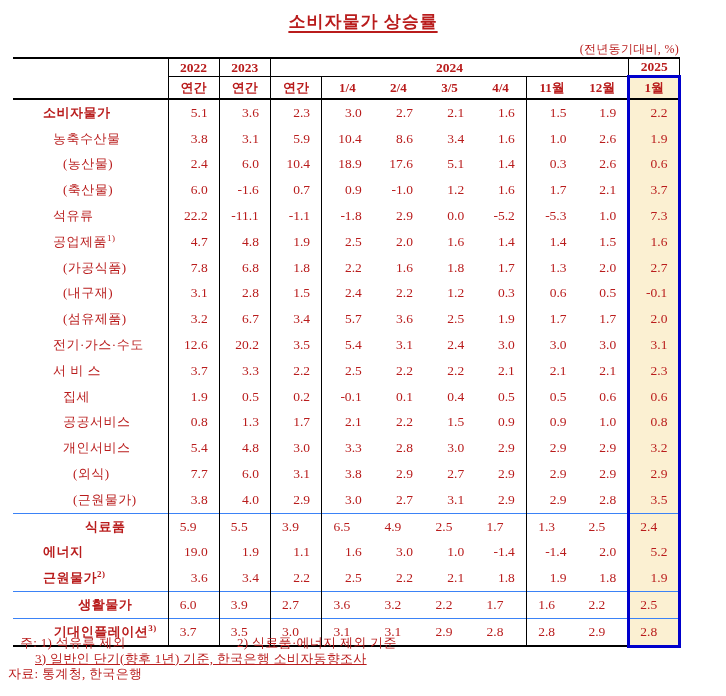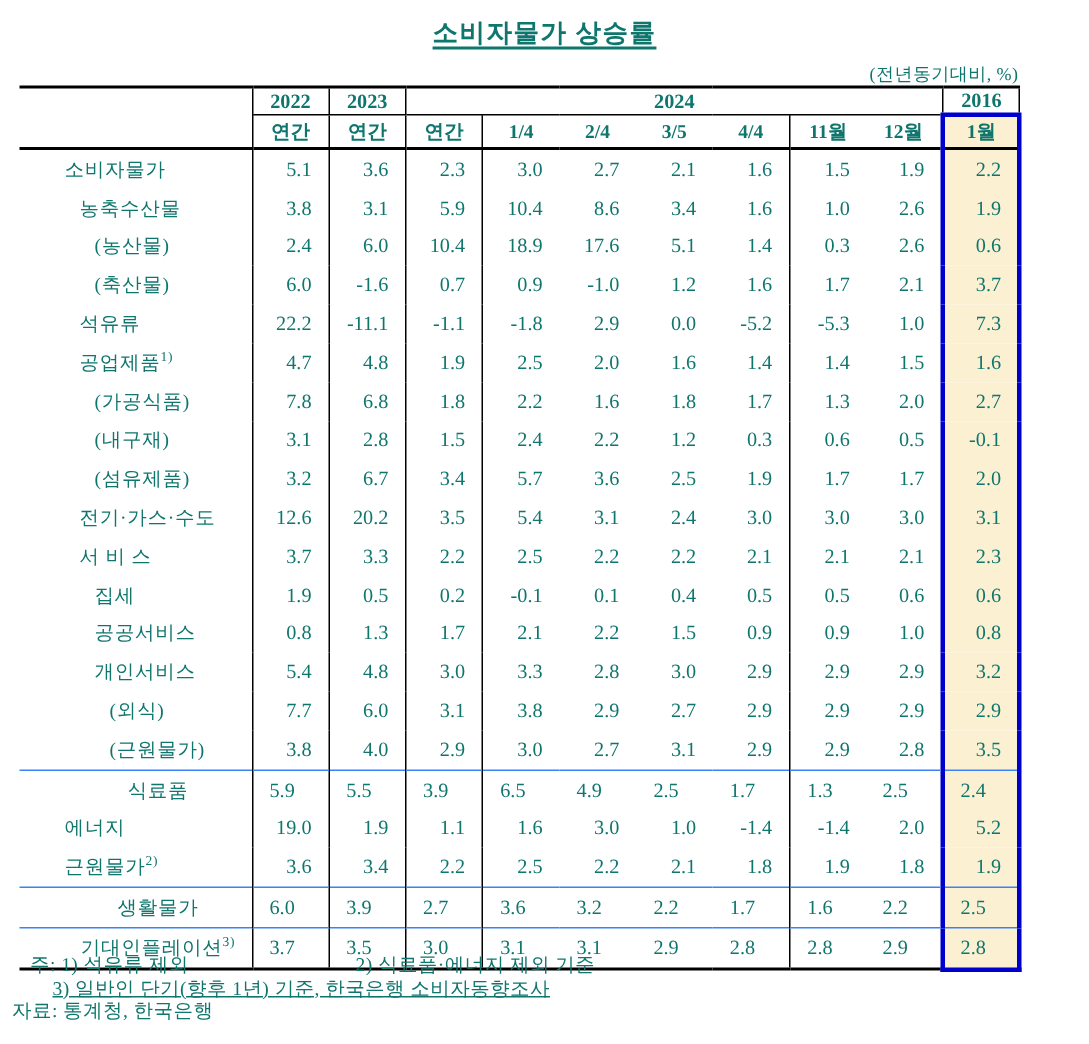--- a/index.html
+++ b/index.html
@@ -1,17 +1,17 @@
 <!DOCTYPE html>
 <html style="--hl-bg: #FBF0D2; --hl-bd: #0000CC;"><head>
 <meta charset="utf-8">
 <style>
   html,body{margin:0;padding:0;background:#fff;}
   .page{position:relative;width:726px;height:696px;background:#fff;overflow:hidden;
-        font-family:"Liberation Serif","DejaVu Serif",serif;color:#0f766e;}
+        font-family:"Liberation Serif","DejaVu Serif",serif;color:#b91c1c;}
   .title{position:absolute;top:10px;left:0;width:726px;text-align:center;
          font-size:17px;font-weight:bold;letter-spacing:1px;}
   .title span{text-decoration:underline;text-underline-offset:4px;text-decoration-thickness:1.5px;}
   .unit-note{position:absolute;top:41px;right:47px;font-size:12px;letter-spacing:0.3px;}
   table.cpi{position:absolute;top:57px;left:13px;border-collapse:collapse;table-layout:fixed;
             width:667px;}
   col.c-label{width:155px;}
   col.c-num{width:51.2px;}
   th,td{margin:0;padding:0;font-weight:normal;}
   
@@ -20,21 +20,21 @@
   tr.hr1 th.y2025{border-bottom:3px solid var(--hl-bd,#0000CC);border-right:1px solid #000;}
   tr.hr2 th{height:20px;font-size:13px;font-weight:bold;text-align:center;vertical-align:middle;
             border-bottom:2px solid #000;}
   th.corner{border-bottom:2px solid #000;border-right:1px solid #000;}
   .bl{border-left:1px solid #000;}
   
   td.num{height:25.8px;font-size:13.5px;text-align:right;padding-right:11px;vertical-align:middle;}
   td.label{height:25.8px;font-size:13px;letter-spacing:0.5px;text-align:left;vertical-align:middle;
            border-right:1px solid #000;}
   td.label sup{font-size:9px;line-height:0;}
-  td.label.b{font-weight:normal;}
+  td.label.b{font-weight:bold;}
   .ind0{padding-left:30px;}.ind1{padding-left:40px;}.ind2{padding-left:50px;}.ind3{padding-left:60px;}
   
   .hl{background:var(--hl-bg,#FBF0D2);border-left:3px solid var(--hl-bd,#0000CC)!important;
       border-right:3px solid var(--hl-bd,#0000CC)!important;}
   th.hl{border-top:3px solid var(--hl-bd,#0000CC);}
   tr.rule td{border-top:1px solid #3b82f6;text-align:center;}
   tbody tr.last td{border-bottom:2px solid #000;}
   tbody tr.last td.hl{border-bottom:3px solid var(--hl-bd,#0000CC);}
   
   .notes{position:absolute;top:635px;left:8px;font-size:13px;line-height:15.5px;letter-spacing:0.3px;}
@@ -64,21 +64,21 @@
         <col class="c-num">
         <col class="c-num">
         <col class="c-num">
     </colgroup>
     <thead>
       <tr class="hr1">
         <th class="corner" rowspan="2"></th>
         <th class="yy">2022</th>
         <th class="yy bl">2023</th>
         <th class="yy bl" colspan="7">2024</th>
-        <th class="y2025 bl">2016</th>
+        <th class="y2025 bl">2025</th>
       </tr>
       <tr class="hr2">
         <th>연간</th>
         <th class="bl">연간</th>
         <th class="bl">연간</th>
         <th class="bl">1/4</th>
         <th>2/4</th>
         <th>3/5</th>
         <th>4/4</th>
         <th class="bl">11월</th>

